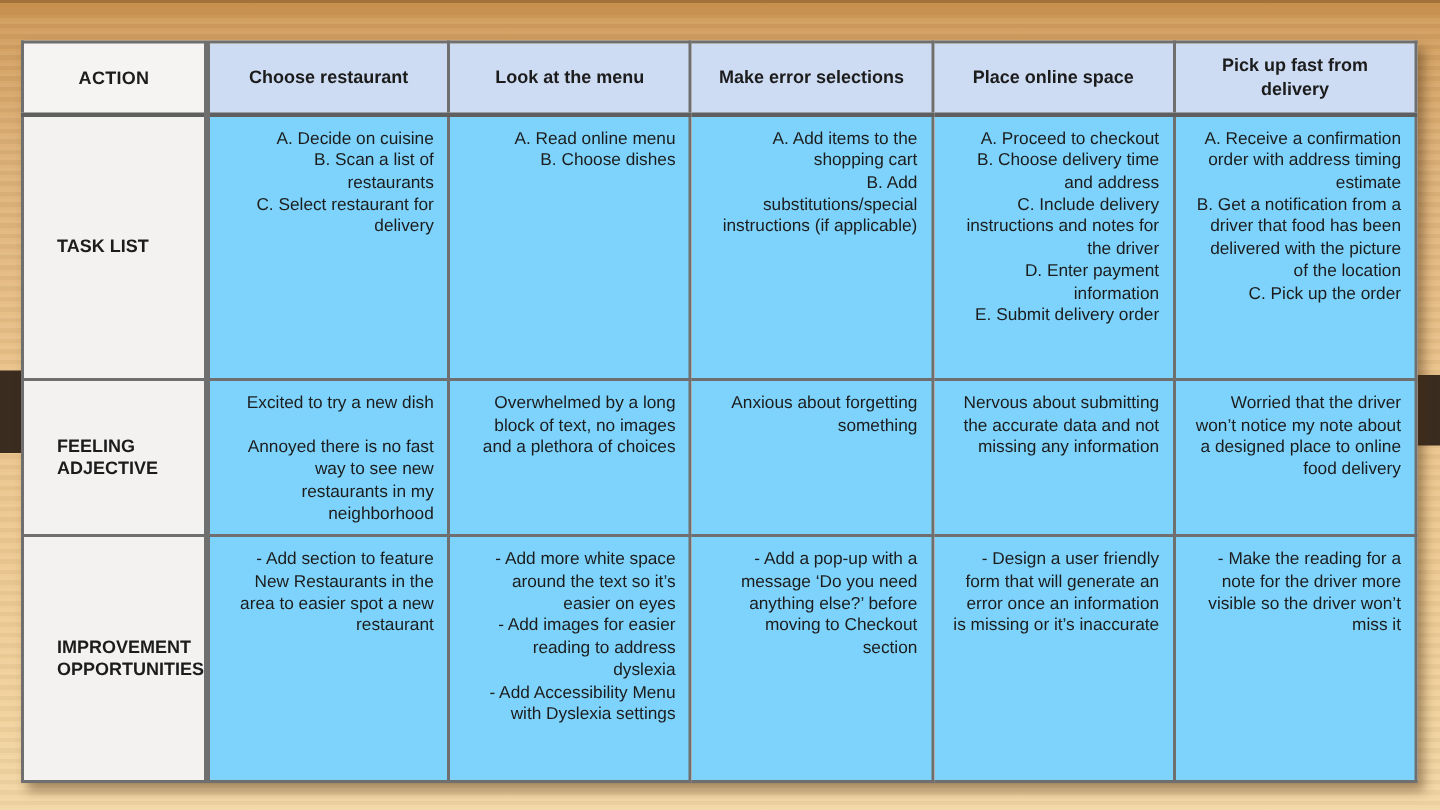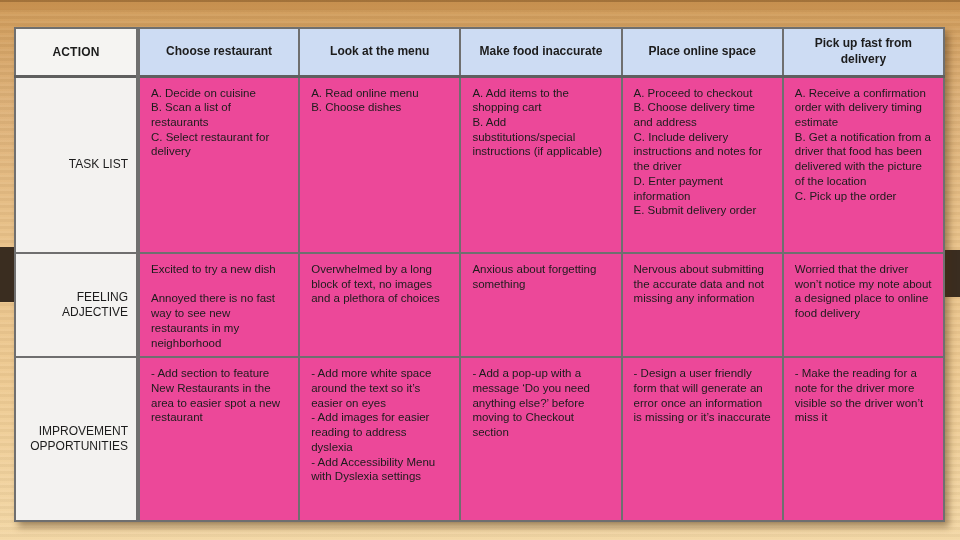--- a/index.html
+++ b/index.html
@@ -42,30 +42,30 @@
     letter-spacing: 0.2px;
   }
   th.colhead {
     background: #cddcf3; font-size: 12px; font-weight: bold;
     text-align: center; vertical-align: middle;
     padding: 4px 10px; line-height: 1.3;
   }
   tr.header-row th { border-bottom: 3px solid #5f5f5f; }
 
   td.rowlabel {
-    background: #f3f2f0; font-size: 12px; font-weight: normal;
-    text-align: right; vertical-align: middle;
-    padding: 4px 8px; line-height: 1.3;
+    background: #f3f2f0; font-size: 12px; font-weight: bold;
+    text-align: left; vertical-align: middle;
+    padding: 4px 22px; line-height: 1.3;
   }
   .after-label { border-right: 4px solid #6f6f6f !important; margin-left: 11px; }
 
   td.cell {
-    background: #ec4899;
+    background: #7dd3fc;
     font-size: 11.5px; line-height: 1.28;
-    vertical-align: top; text-align: left;
+    vertical-align: top; text-align: right;
     padding: 8px 9px 6px 11px;
     white-space: pre-line;
   }
   tr.r-task { height: 177px; }
   tr.r-feel { height: 95px; }
   tr.r-impr { height: 164px; }
   tr.header-row { height: 48px; }
 </style>
 </head>
 <body>
@@ -82,39 +82,39 @@
         <col>
         <col>
         <col>
         <col>
     </colgroup>
     <tbody>
         <tr class="header-row">
       <th class="corner after-label">ACTION</th>
       <th class="colhead">Choose restaurant</th>
       <th class="colhead">Look at the menu</th>
-      <th class="colhead">Make food inaccurate</th>
+      <th class="colhead">Make error selections</th>
       <th class="colhead">Place online space</th>
       <th class="colhead">Pick up fast from delivery</th>
     </tr>
     <tr class="r-task">
       <td class="rowlabel after-label">TASK LIST</td>
       <td class="cell">A. Decide on cuisine
 B. Scan a list of restaurants
 C. Select restaurant for delivery</td>
       <td class="cell">A. Read online menu
 B. Choose dishes</td>
       <td class="cell">A. Add items to the shopping cart
 B. Add substitutions/special instructions (if applicable)</td>
       <td class="cell">A. Proceed to checkout
 B. Choose delivery time and address
 C. Include delivery instructions and notes for the driver
 D. Enter payment information
 E. Submit delivery order</td>
-      <td class="cell">A. Receive a confirmation order with delivery timing estimate
+      <td class="cell">A. Receive a confirmation order with address timing estimate
 B. Get a notification from a driver that food has been delivered with the picture of the location
 C. Pick up the order</td>
     </tr>
     <tr class="r-feel">
       <td class="rowlabel after-label">FEELING ADJECTIVE</td>
       <td class="cell">Excited to try a new dish
 
 Annoyed there is no fast way to see new restaurants in my neighborhood</td>
       <td class="cell">Overwhelmed by a long block of text, no images and a plethora of choices</td>
       <td class="cell">Anxious about forgetting something</td>

